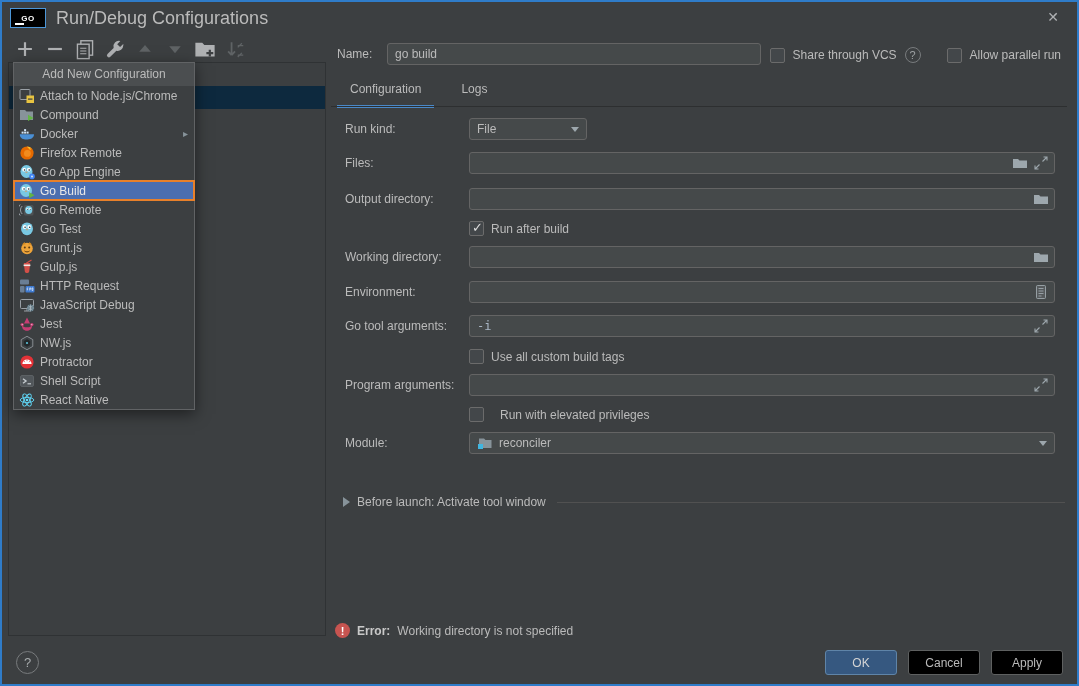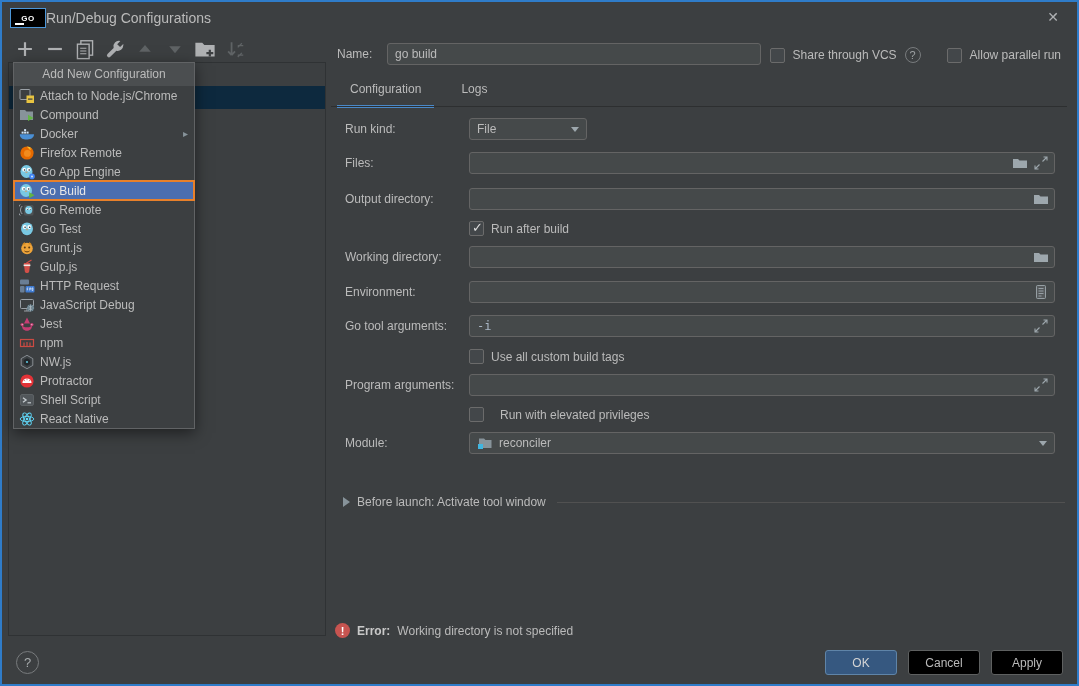--- a/index.html
+++ b/index.html
@@ -8,21 +8,21 @@
 
   .window { position:relative; width:1079px; height:686px; background:#3c3f41;
             border:2px solid #2f7cc9; overflow:hidden; }
 
   
   .titlebar { position:absolute; left:0; top:0; width:100%; height:32px; display:flex; align-items:center; }
   .goicon { position:relative; width:36px; height:20px; margin-left:8px; background:#000;
             border:1px solid #4c96d7; color:#fff; font-weight:bold; font-size:8px;
             display:flex; align-items:center; justify-content:center; letter-spacing:.5px; }
   .goicon::after { content:""; position:absolute; left:4px; bottom:2px; width:9px; height:2px; background:#fff; }
-  .wtitle { font-size:14px; color:#bbbbbb; }
+  .wtitle { margin-left:10px; font-size:18px; color:#bbbbbb; }
   .close-x { position:absolute; right:14px; top:5px; width:20px; height:20px; text-align:center;
              line-height:20px; font-size:14px; color:#afb1b3; cursor:pointer; }
 
   
   .toolbar { position:absolute; left:12px; top:36px; display:flex; gap:8px; }
   .tbtn { width:22px; height:22px; display:flex; align-items:center; justify-content:center; }
 
   
   .tree { position:absolute; left:6px; top:60px; width:318px; height:574px;
           background:#3c3f41; border:1px solid #2f3234; }
@@ -308,29 +308,20 @@
             <circle cx="12.8" cy="8.6" r="1.7" fill="#c63d73"></circle>
             <circle cx="3.2" cy="8.6" r=".6" fill="#f1d4e2"></circle>
             <circle cx="12.8" cy="8.6" r=".6" fill="#f1d4e2"></circle>
           </svg>
         </span>
       <span class="plabel">Jest</span>
     </div>
     <div class="pitem">
       <span class="picon">
           <svg viewBox="0 0 16 16">
-            <rect x="1.5" y="4.5" width="13" height="7" fill="none" stroke="#cb4b43" stroke-width="1.2"></rect>
-            <path d="M8 11.5V7M5 11.5V7.5M11 11.5V7.5" stroke="#cb4b43" stroke-width="1.2"></path>
-          </svg>
-        </span>
-      <span class="plabel">npm</span>
-    </div>
-    <div class="pitem">
-      <span class="picon">
-          <svg viewBox="0 0 16 16">
             <path d="M8 1.3l5.8 3.3v6.8L8 14.7 2.2 11.4V4.6z" fill="#3b4043" stroke="#9aa0a6" stroke-width=".8"></path>
             <path d="M8 4.2l3.2 1.9v3.8L8 11.8 4.8 9.9V6.1z" fill="#23272a"></path>
             <circle cx="8" cy="8" r="1.1" fill="#5bc1d8"></circle>
           </svg>
         </span>
       <span class="plabel">NW.js</span>
     </div>
     <div class="pitem">
       <span class="picon">
           <svg viewBox="0 0 16 16">

